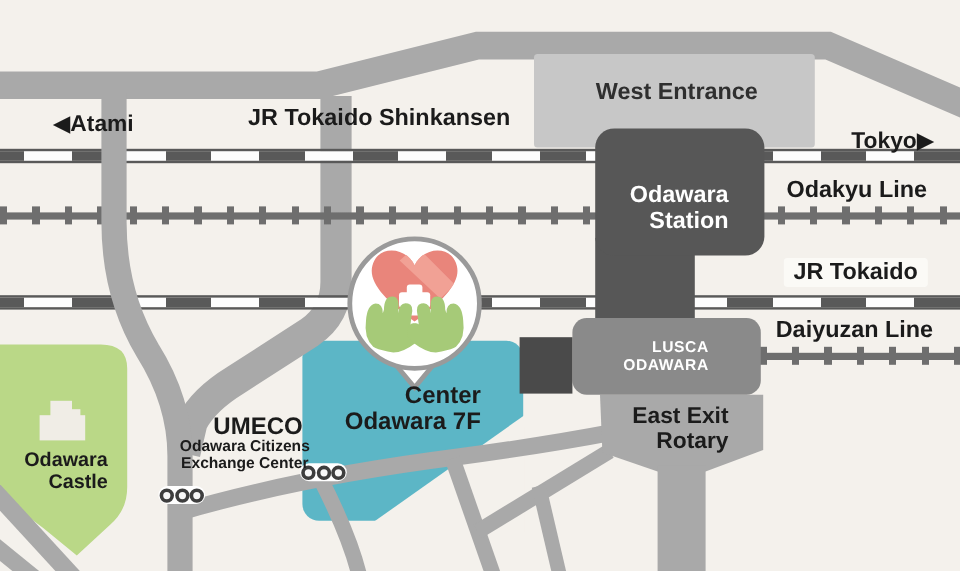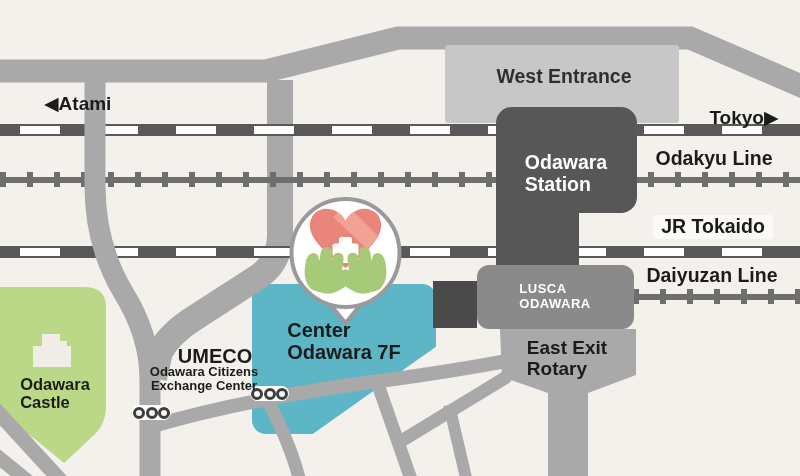--- a/index.html
+++ b/index.html
@@ -30,21 +30,21 @@
   .box{position:absolute;}
   .west-box{left:445px;top:45px;width:234px;height:78px;background:#c7c7c7;border-radius:3px;}
   .station-box{left:496px;top:107px;width:141px;height:106px;background:#575757;border-radius:16px;}
   .station-ext{left:496px;top:198px;width:83px;height:68px;background:#575757;}
   .lusca-box{left:477px;top:265px;width:157px;height:64px;background:#8a8a8a;border-radius:12px;}
   .dark-sq{left:433px;top:281px;width:44px;height:47px;background:#4a4a4a;}
 
   .lbl{
     position:absolute;transform:translate(-50%,-50%);
     font-weight:700;color:#1b1b1b;white-space:nowrap;
-    text-align:left;line-height:1.12;z-index:40;
+    text-align:right;line-height:1.12;z-index:40;
   }
   .lbl.left-anchor{transform:translate(0,-50%);}
   .lbl .ln{display:block;}
   .white{color:#ffffff;}
   .f20{font-size:19.5px;}
   .f15{font-size:19px;}
   .f16{font-size:16.5px;}
   .f12{font-size:13px;letter-spacing:.5px;}
   .f11{font-size:13px;}
   .minaka{font-size:20px;}
@@ -140,20 +140,21 @@
       <span class="dot"></span>
       <span class="dot"></span>
   </div>
   <div class="crosswalk" style="left:250px;top:386px;">
     <span class="dot"></span>
       <span class="dot"></span>
       <span class="dot"></span>
   </div>
 
   <div class="lbl left-anchor f15" style="left:44px;top:104px;">◀Atami</div>
+  <div class="lbl f20" style="left:316px;top:99px;">JR Tokaido Shinkansen</div>
   <div class="lbl f15" style="left:744px;top:118px;">Tokyo▶</div>
   <div class="lbl f20 west-t" style="left:564px;top:77px;">West Entrance</div>
   <div class="lbl f20" style="left:714px;top:159px;">Odakyu Line</div>
   <div class="lbl f20 white" style="left:566px;top:174px;">
     <span class="ln">Odawara</span>
     <span class="ln">Station</span>
   </div>
   <div class="lbl f20 plate" style="left:713px;top:227px;">JR Tokaido</div>
   <div class="lbl f20" style="left:712px;top:276px;">Daiyuzan Line</div>
   <div class="lbl f12 white" style="left:555px;top:297px;">

